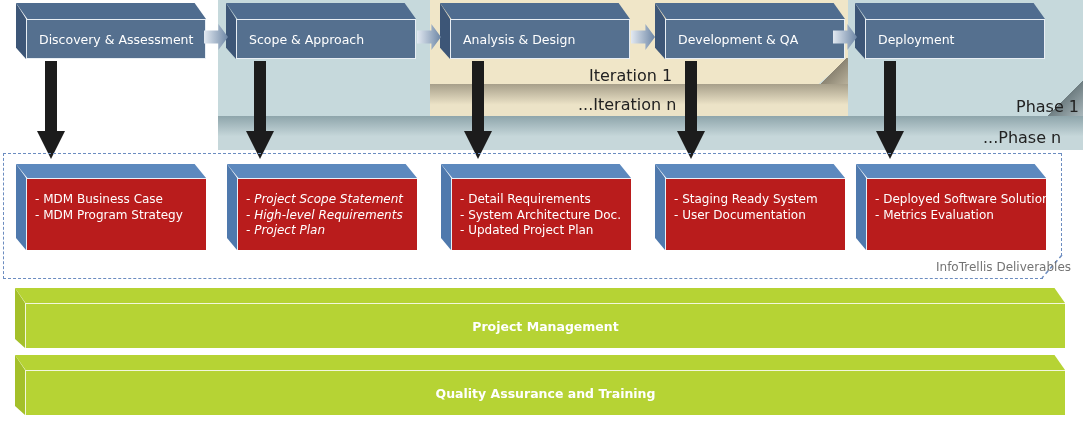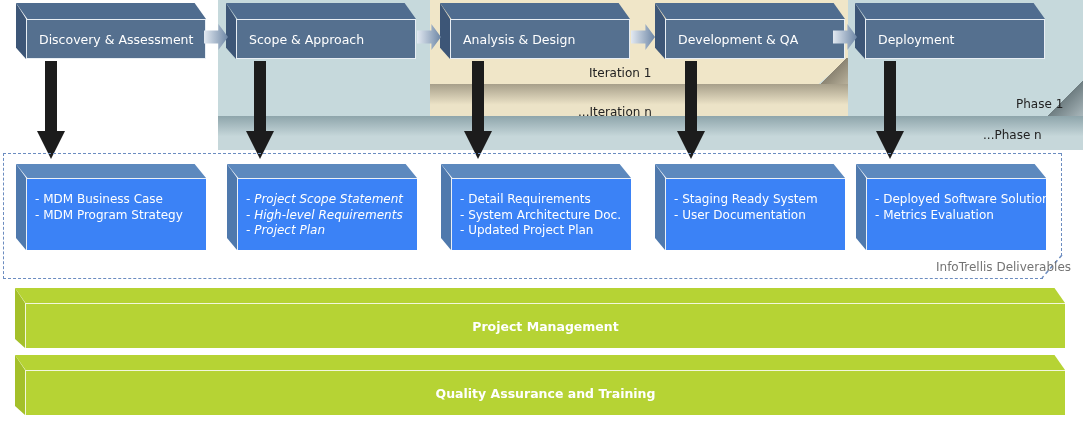--- a/index.html
+++ b/index.html
@@ -14,21 +14,21 @@
     clip-path:polygon(0 0,100% 0,100% 70%,97% 100%,0 100%); }
   #phase-1-edge { left:1048px; top:81px; width:35px; height:35px;
     background:linear-gradient(135deg, transparent 50%, #6f7e82 50%, #a9b7bb); }
   #iter-n { left:430px; top:84px; width:418px; height:32px;
     background:linear-gradient(#a79f8a, #ece3c7 65%); }
   #iter-1 { left:430px; top:0; width:418px; height:84px; background:#f0e6c8;
     clip-path:polygon(0 0,100% 0,100% 70%,93% 100%,0 100%); }
   #iter-1-edge { left:820px; top:58px; width:28px; height:26px;
     background:linear-gradient(135deg, transparent 50%, #8c8573 50%, #b8b09a); }
 
-  .bg-label { font-size:12px; color:#222; }
+  .bg-label { font-size:16px; color:#222; }
 
   
   .phase-box { width:190px; height:56px; }
   .phase-box .top { position:absolute; left:0; top:0; width:190px; height:16px;
     background:#4f6c8f; clip-path:polygon(0 0,94% 0,100% 100%,6% 100%); }
   .phase-box .side { position:absolute; left:0; top:0; width:10px; height:56px;
     background:#3d5677; clip-path:polygon(0 0,100% 28%,100% 100%,0 80%); }
   .phase-box .front { position:absolute; left:10px; top:16px; width:180px; height:40px;
     background:#55708f; border:1px solid #e8eef4; box-sizing:border-box;
     color:#fff; font-size:12.5px; display:flex; align-items:center; padding-left:12px; }
@@ -52,21 +52,21 @@
   #deliv-diag { left:1038px; top:252px; width:30px; height:30px; }
   #deliv-label { left:936px; top:260px; font-size:12px; color:#737373; }
 
   
   .deliv-box { width:190px; height:86px; }
   .deliv-box .top { position:absolute; left:0; top:0; width:190px; height:14px;
     background:#5d89be; clip-path:polygon(0 0,94% 0,100% 100%,6% 100%); }
   .deliv-box .side { position:absolute; left:0; top:0; width:10px; height:86px;
     background:#4f79ad; clip-path:polygon(0 0,100% 16%,100% 100%,0 86%); }
   .deliv-box .front { position:absolute; left:10px; top:14px; width:180px; height:72px;
-    background:#3b82f6; border-top:1px solid #eaf0f7; border-left:1px solid #eaf0f7; box-sizing:border-box;
+    background:#b91c1c; border-top:1px solid #eaf0f7; border-left:1px solid #eaf0f7; box-sizing:border-box;
     color:#fff; font-size:12px; padding:13px 0 0 8px; line-height:15.5px; }
   .deliv-box .front div { white-space:nowrap; }
 
   
   .green-bar { left:15px; width:1078px; height:60px; }
   .green-bar .top { position:absolute; left:0; top:0; width:1050px; height:15px;
     background:#b6d334; clip-path:polygon(0 0,99% 0,100% 100%,1% 100%); }
   .green-bar .side { position:absolute; left:0; top:0; width:10px; height:60px;
     background:#a4c02a; clip-path:polygon(0 0,100% 25%,100% 100%,0 85%); }
   .green-bar .front { position:absolute; left:10px; top:15px; width:1040px; height:45px;
@@ -77,21 +77,21 @@
 <body>
 
 <div class="abs" id="phase-n"></div>
 <div class="abs" id="phase-1"></div>
 <div class="abs" id="phase-1-edge"></div>
 <div class="abs" id="iter-n"></div>
 <div class="abs" id="iter-1"></div>
 <div class="abs" id="iter-1-edge"></div>
 
 <span class="abs bg-label" style="left:589px;top:66px;">Iteration 1</span>
-<span class="abs bg-label" style="left:578px;top:105px;">...Iteration n</span>
+<span class="abs bg-label" style="left:578px;top:95px;">...Iteration n</span>
 <span class="abs bg-label" style="left:1016px;top:97px;">Phase 1</span>
 <span class="abs bg-label" style="left:983px;top:128px;">...Phase n</span>
 
 <div class="abs phase-box" style="left:16px;top:3px;">
   <div class="top"></div>
   <div class="side"></div>
   <div class="front">Discovery &amp; Assessment</div>
 </div>
 <div class="abs phase-box" style="left:226px;top:3px;">
   <div class="top"></div>

